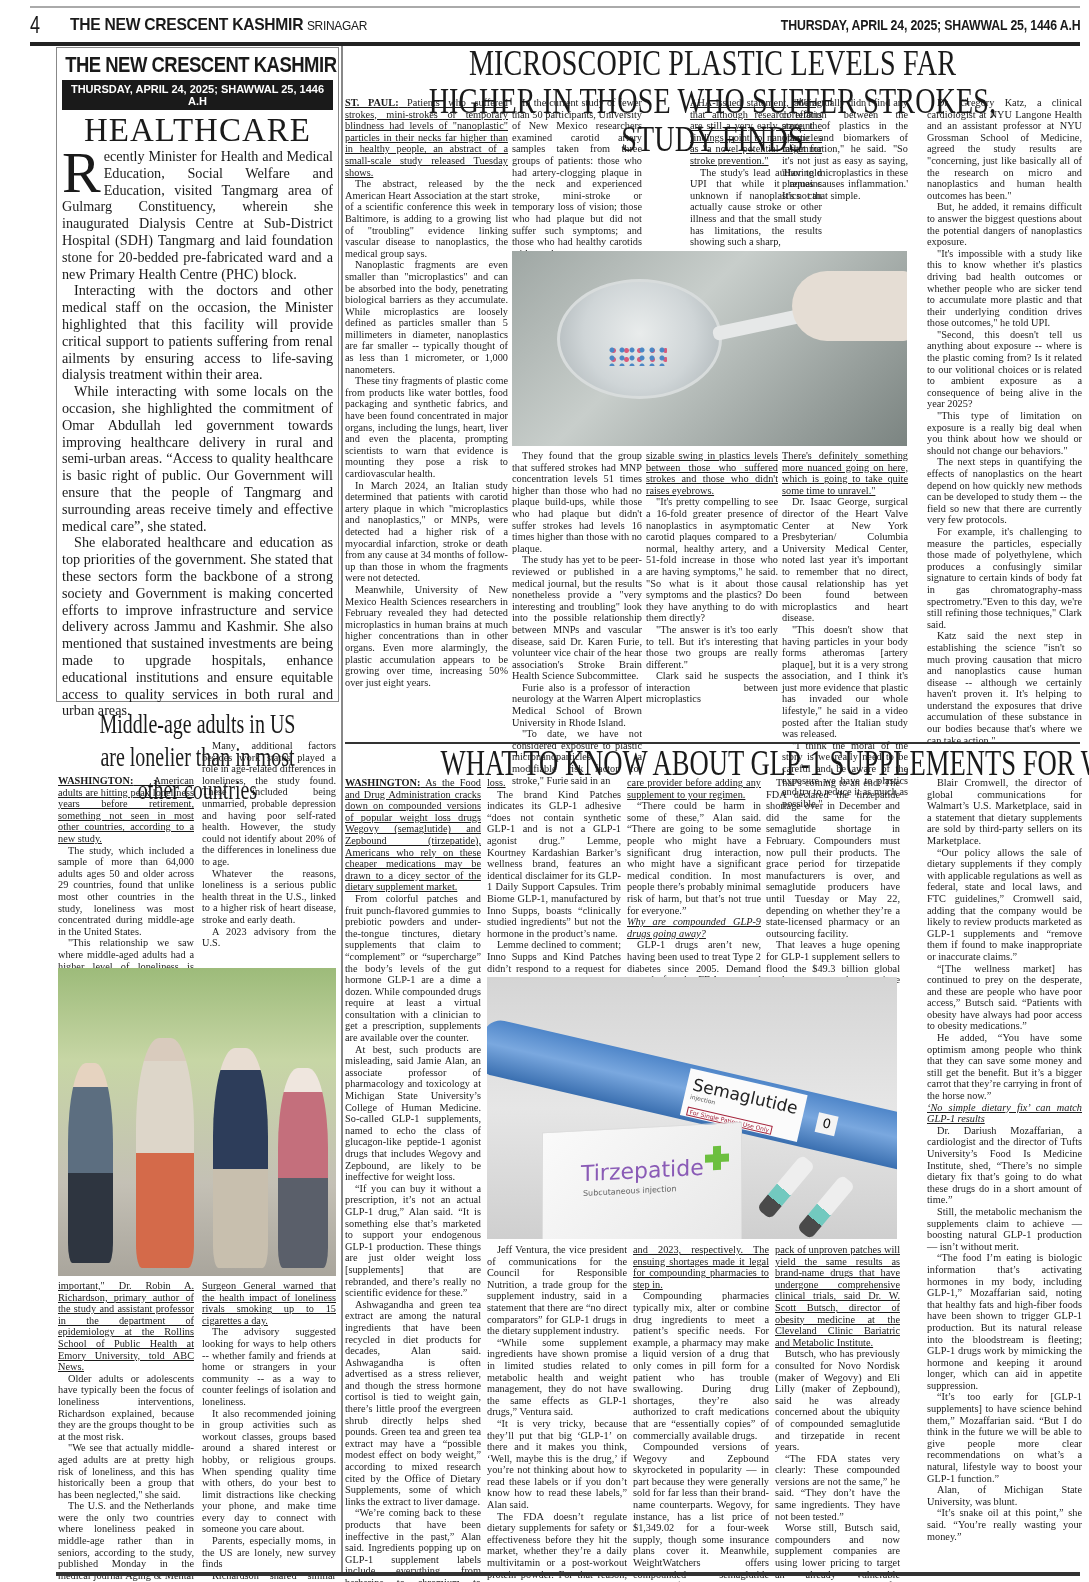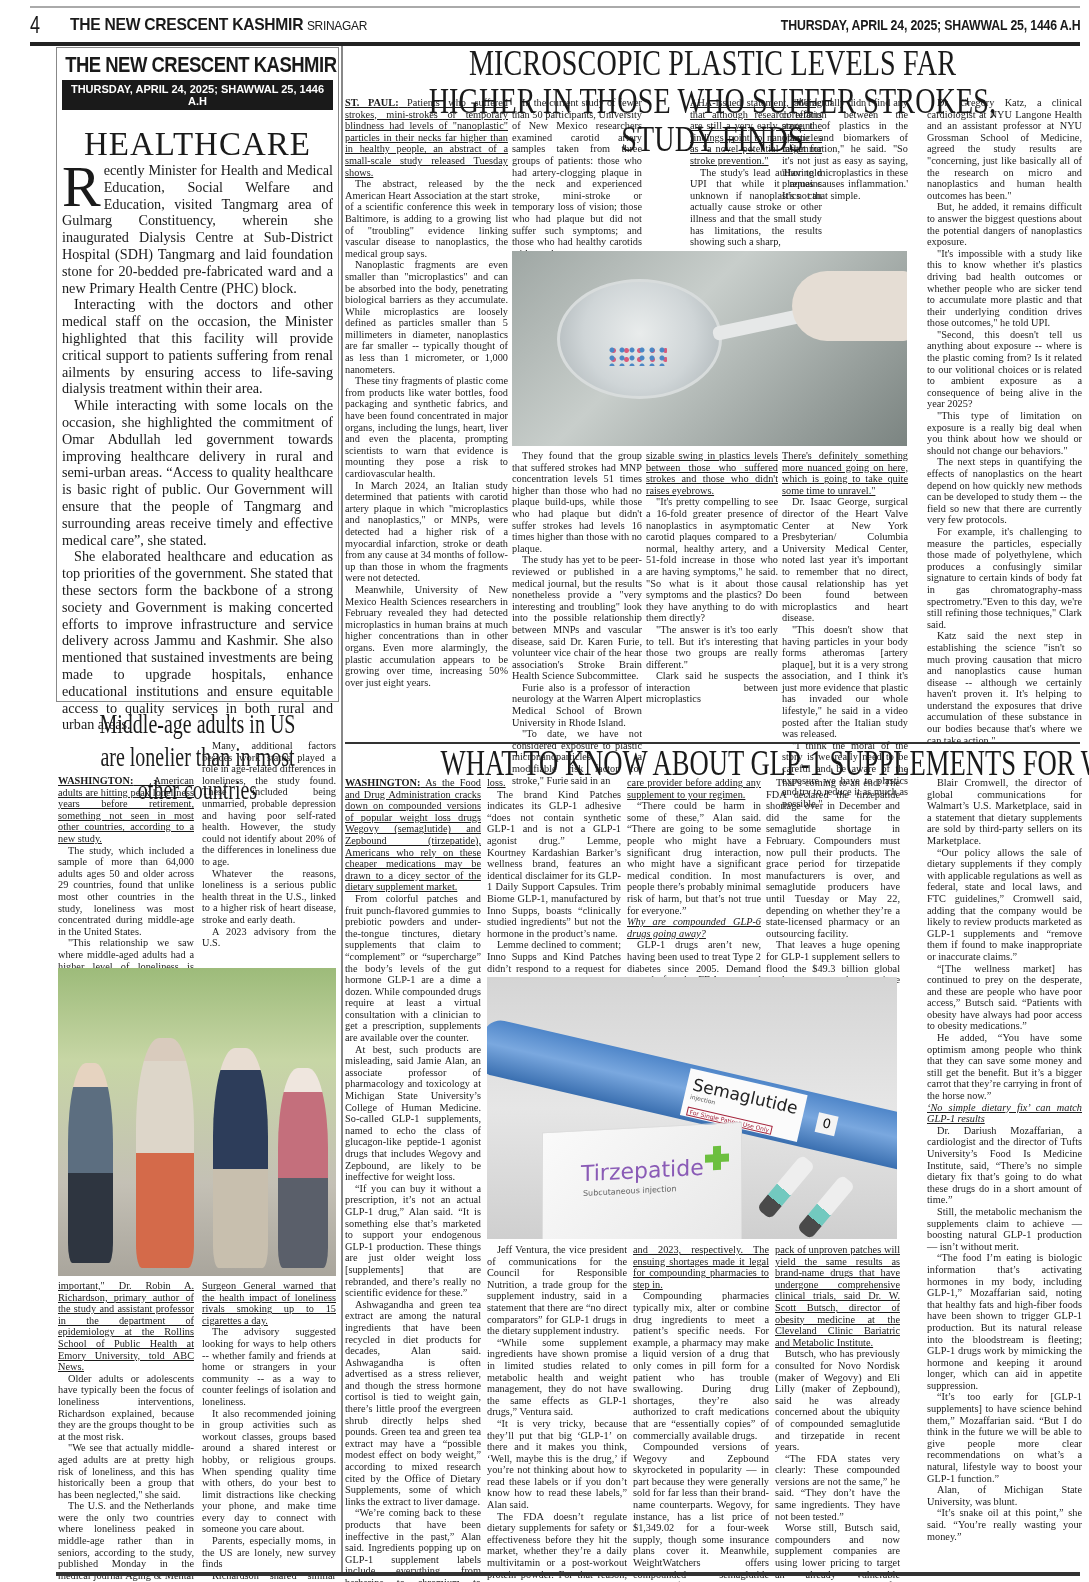--- a/index.html
+++ b/index.html
@@ -16,21 +16,21 @@
 
   .col { position: absolute; font-size: 10.3px; line-height: 11.6px; text-align: justify; }
   .col p { text-indent: 10px; }
   .col p.first { text-indent: 0; text-decoration: underline; }
   .dateline { font-weight: 700; }
 
   
   .health-box { position: absolute; left: 56px; top: 47px; width: 283px; height: 655px; border: 1.5px solid #888; padding: 4px 5px; }
   .health-masthead { font-family: "Liberation Sans", sans-serif; font-weight: 700; font-size: 22px; text-align: center; letter-spacing: -0.6px; transform: scaleX(0.84); line-height: 26px; white-space: nowrap; margin-left: -22px; margin-right: -22px; }
   .health-date { background: #1a1a1a; color: #fff; font-family: "Liberation Sans", sans-serif; font-weight: 700; font-size: 11px; text-align: center; padding: 3px 0; margin-top: 2px; }
-  .health-title { font-family: "Liberation Serif", serif; font-size: 33px; text-align: center; letter-spacing: 1px; line-height: 36px; margin-top: 16px; }
+  .health-title { font-family: "Liberation Serif", serif; font-size: 33px; text-align: center; letter-spacing: 1px; line-height: 36px; margin-top: 2px; }
   .health-body { font-size: 14.2px; line-height: 16.8px; text-align: justify; }
   .health-body p { text-indent: 12px; }
   .health-body p.first { text-indent: 0; }
   .dropcap { float: left; font-size: 58px; line-height: 46px; margin-right: 3px; margin-top: 2px; }
 
   
   .vrule { position: absolute; background: #888; width: 1.5px; }
 
   
   .headline-main { position: absolute; left: 345px; top: 44px; width: 735px; text-align: center; font-family: "Liberation Serif", serif; font-size: 36px; line-height: 38px; transform: scaleX(0.78); letter-spacing: 0.2px; color: #1a1a1a; }
@@ -206,21 +206,21 @@
 </div>
 
 <div class="col" style="left:487px; top:777px; width:134px;">
   <p class="first">loss.</p>
   <p>The brand Kind Patches indicates its GLP-1 adhesive “does not contain synthetic GLP-1 and is not a GLP-1 agonist drug.” Lemme, Kourtney Kardashian Barker’s wellness brand, features an identical disclaimer for its GLP-1 Daily Support Capsules. Trim Biome GLP-1, manufactured by Inno Supps, boasts “clinically studied ingredients” but not the hormone in the product’s name.</p>
   <p>Lemme declined to comment; Inno Supps and Kind Patches didn’t respond to a request for comment.</p>
 </div>
 <div class="col" style="left:627px; top:777px; width:134px;">
   <p class="first">care provider before adding any supplement to your regimen.</p>
   <p>“There could be harm in some of these,” Alan said. “There are going to be some people who might have a significant drug interaction, who might have a significant medical condition. In most people there’s probably minimal risk of harm, but that’s not true for everyone.”</p>
-  <p class="subhead-link">Why are compounded GLP-6 drugs going away?</p>
+  <p class="subhead-link">Why are compounded GLP-9 drugs going away?</p>
   <p>GLP-1 drugs aren’t new, having been used to treat Type 2 diabetes since 2005. Demand soared after the FDA approved Wegovy and Zepbound for weight loss in 2021</p>
 </div>
 <div class="col" style="left:766px; top:777px; width:134px;">
   <p>That’s coming to an end: The FDA declared the tirzepatide shortage over in December and did the same for the semaglutide shortage in February. Compounders must now pull their products. The grace period for tirzepatide manufacturers is over, and semaglutide producers have until Tuesday or May 22, depending on whether they’re a state-licensed pharmacy or an outsourcing facility.</p>
   <p>That leaves a huge opening for GLP-1 supplement sellers to flood the $49.3 billion global market — and convince consumers a $15</p>
 </div>
 
 <div class="photo-glp">
   <div class="pen">
     <div class="pen-label">
@@ -256,21 +256,21 @@
   <p>“The FDA states very clearly: These compounded versions are not the same,” he said. “They don’t have the same ingredients. They have not been tested.”</p>
   <p>Worse still, Butsch said, compounders and now supplement companies are using lower pricing to target an already vulnerable clientele. Walmart, for example, sells a variety of GLP-1 supplements under $50.</p>
 </div>
 
 <div class="col" style="left:927px; top:777px; width:155px;">
   <p>Blair Cromwell, the director of global communications for Walmart’s U.S. Marketplace, said in a statement that dietary supplements are sold by third-party sellers on its Marketplace.</p>
   <p>“Our policy allows the sale of dietary supplements if they comply with applicable regulations as well as federal, state and local laws, and FTC guidelines,” Cromwell said, adding that the company would be likely to review products marketed as GLP-1 supplements and “remove them if found to make inappropriate or inaccurate claims.”</p>
   <p>“[The wellness market] has continued to prey on the desperate, and these are people who have poor access,” Butsch said. “Patients with obesity have always had poor access to obesity medications.”</p>
   <p>He added, “You have some optimism among people who think that they can save some money and still get the benefit. But it’s a bigger carrot that they’re carrying in front of the horse now.”</p>
   <p class="subhead-link">‘No simple dietary fix’ can match GLP-1 results</p>
-  <p>Dr. Dariush Mozaffarian, a cardiologist and the director of Tufts University’s Food Is Medicine Institute, said, “There’s no simple dietary fix that’s going to do what these drugs do in a short amount of time.”</p>
+  <p>Dr. Dariush Mozaffarian, a cardiologist and the director of Tufts University’s Food Is Medicine Institute, shed, “There’s no simple dietary fix that’s going to do what these drugs do in a short amount of time.”</p>
   <p>Still, the metabolic mechanism the supplements claim to achieve — boosting natural GLP-1 production — isn’t without merit.</p>
   <p>“The food I’m eating is biologic information that’s activating hormones in my body, including GLP-1,” Mozaffarian said, noting that healthy fats and high-fiber foods have been shown to trigger GLP-1 production. But its natural release into the bloodstream is fleeting; GLP-1 drugs work by mimicking the hormone and keeping it around longer, which can aid in appetite suppression.</p>
   <p>“It’s too early for [GLP-1 supplements] to have science behind them,” Mozaffarian said. “But I do think in the future we will be able to give people more clear recommendations on what’s a natural, lifestyle way to boost your GLP-1 function.”</p>
   <p>Alan, of Michigan State University, was blunt.</p>
   <p>“It’s snake oil at this point,” she said. “You’re really wasting your money.”</p>
 </div>
 
 <div class="bottom-rule"></div>
 
 </body></html>

